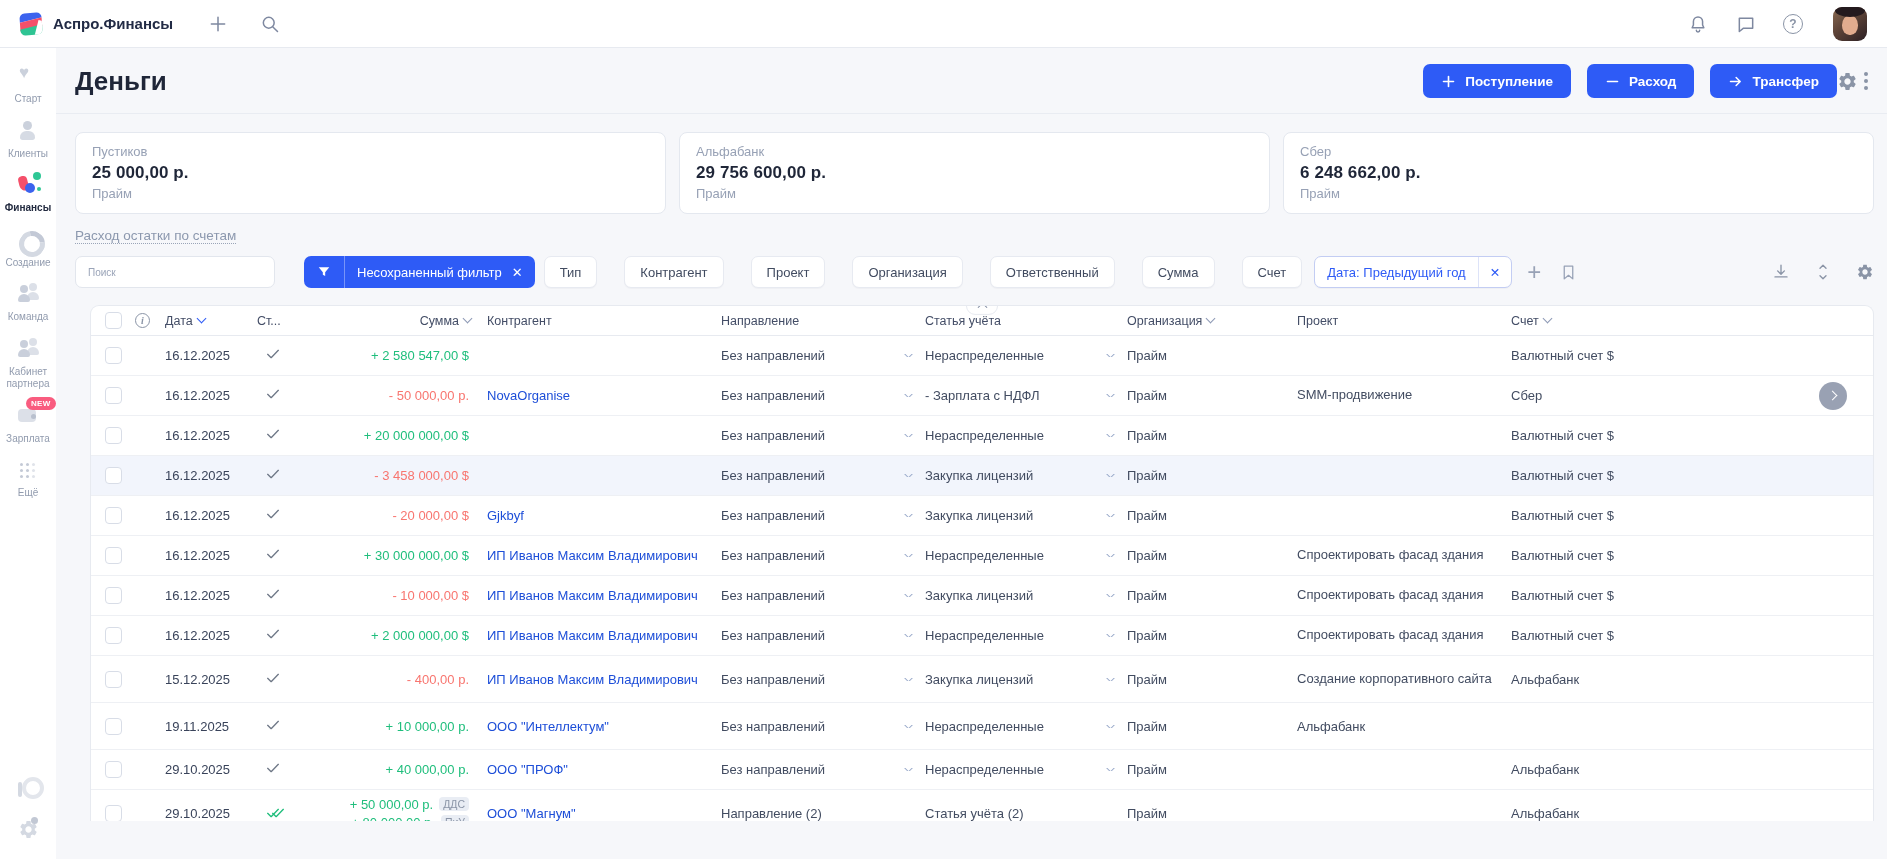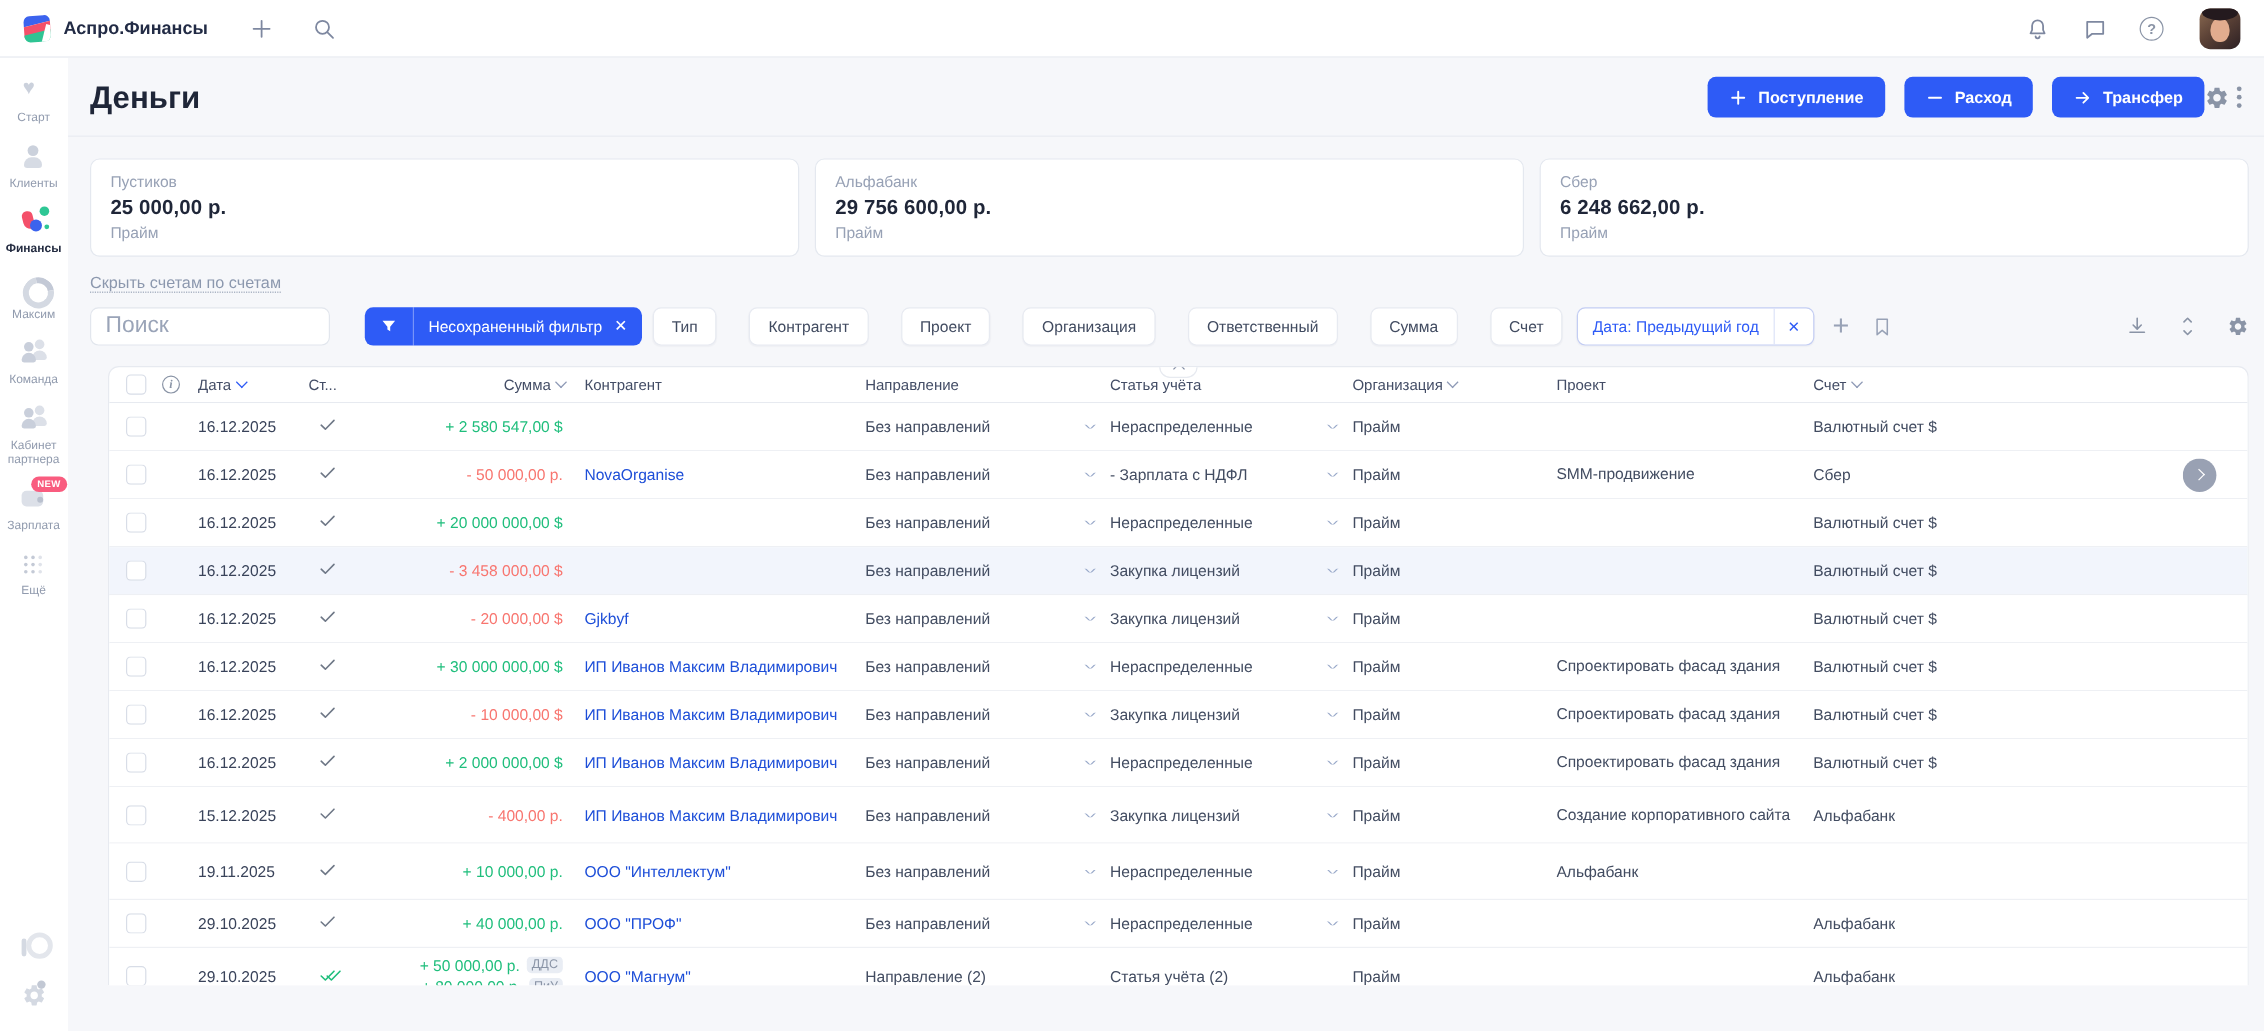--- a/index.html
+++ b/index.html
@@ -76,21 +76,21 @@
   .cards{display:flex;gap:13px;margin-top:18px}
   .card{flex:1;background:#fff;border:1px solid #E4E8EF;border-radius:8px;padding:11px 16px 12px}
   .card .c-name{color:var(--gray);font-size:13px}
   .card .c-val{font-size:17px;font-weight:bold;color:#1F2638;margin:4px 0 3px;letter-spacing:.1px}
   .card .c-sub{color:var(--gray);font-size:13px}
 
   .hide-link{display:inline-block;margin-top:14px;color:#8C98AE;font-size:13.5px;border-bottom:1px dotted #9AA5B8;cursor:pointer;text-decoration:none}
 
   
   .filter-row{display:flex;align-items:center;gap:9px;margin-top:12px}
-  .search{width:200px;height:32px;background:#fff;border:1px solid #E2E6ED;border-radius:7px;padding:0 12px;font-size:19px;color:var(--txt);font-family:inherit;outline:none}
+  .search{width:200px;height:32px;background:#fff;border:1px solid #E2E6ED;border-radius:7px;padding:0 12px;font-size:10px;color:var(--txt);font-family:inherit;outline:none}
   .search::placeholder{color:#9AA4B8}
   .fpill{height:32px;background:var(--blue);border-radius:7px;display:flex;align-items:center;color:#fff;cursor:pointer;margin-left:20px}
   .fpill .funnel{padding:0 13px;display:flex;align-items:center;border-right:1px solid rgba(255,255,255,.35);height:100%}
   .fpill .funnel svg{width:14px;height:14px}
   .fpill .fp-lbl{padding:0 8px 0 12px;font-size:13px}
   .fpill .fp-x{padding:0 12px 0 2px;font-size:13px;font-weight:bold}
   .chip{height:32px;background:#fff;border:1px solid #E7EAF1;border-radius:7px;padding:0 15px;display:flex;align-items:center;font-size:13px;color:#414B60;cursor:pointer;box-shadow:0 1px 1px rgba(30,40,70,.03)}
   .chip-date{border:1px solid #C3CDF3;color:var(--blue);padding:0;margin-left:3px}
   .chip-date .cd-lbl{padding:0 12px}
   .chip-date .cd-x{border-left:1px solid #DDE3F8;height:100%;display:flex;align-items:center;padding:0 11px;font-weight:bold;font-size:12.5px}
@@ -191,21 +191,21 @@
       </div>
 
       <div class="s-item active">
         <span class="s-ico icon-finance"></span>
         <span class="lbl">Финансы</span>
 
       </div>
 
       <div class="s-item">
         <span class="s-ico icon-projects"></span>
-        <span class="lbl">Максим</span>
+        <span class="lbl">Создание</span>
 
       </div>
 
       <div class="s-item">
         <span class="s-ico icon-team"></span>
         <span class="lbl">Команда</span>
 
       </div>
 
       <div class="s-item">
@@ -297,21 +297,21 @@
         <div class="c-sub">Прайм</div>
       </div>
 
       <div class="card">
         <div class="c-name">Сбер</div>
         <div class="c-val">6 248 662,00 р.</div>
         <div class="c-sub">Прайм</div>
       </div>
     </div>
 
-  <a class="hide-link">Скрыть счетам по счетам</a>
+  <a class="hide-link">Расход остатки по счетам</a>
 
   
   <div class="filter-row">
     <input class="search" placeholder="Поиск" style="">
     <div class="fpill">
       <span class="funnel">
         <svg viewBox="0 0 24 24" fill="#fff">
             <path d="M3 4h18l-7 8.5V19l-4-2.5V12.5z"></path>
           </svg>
       </span>

